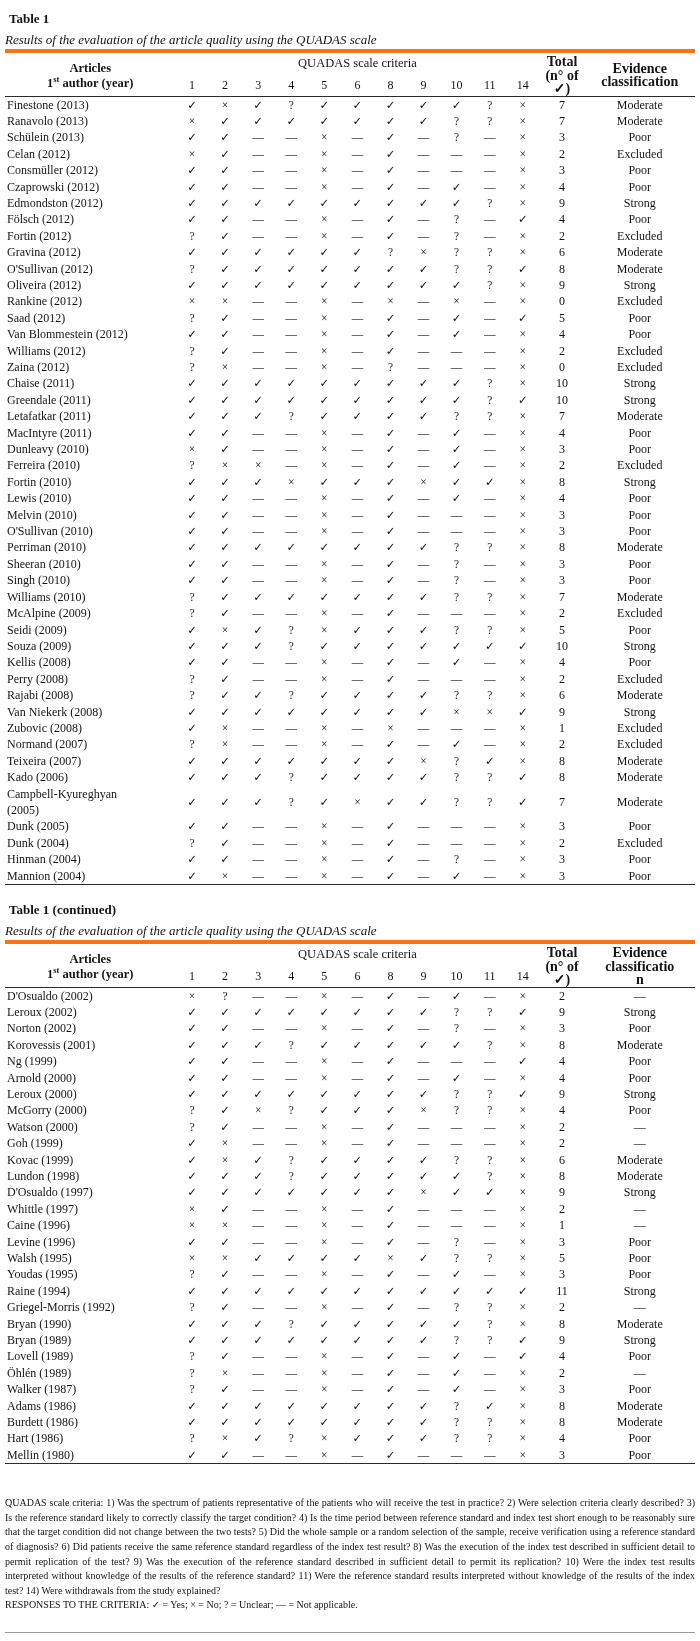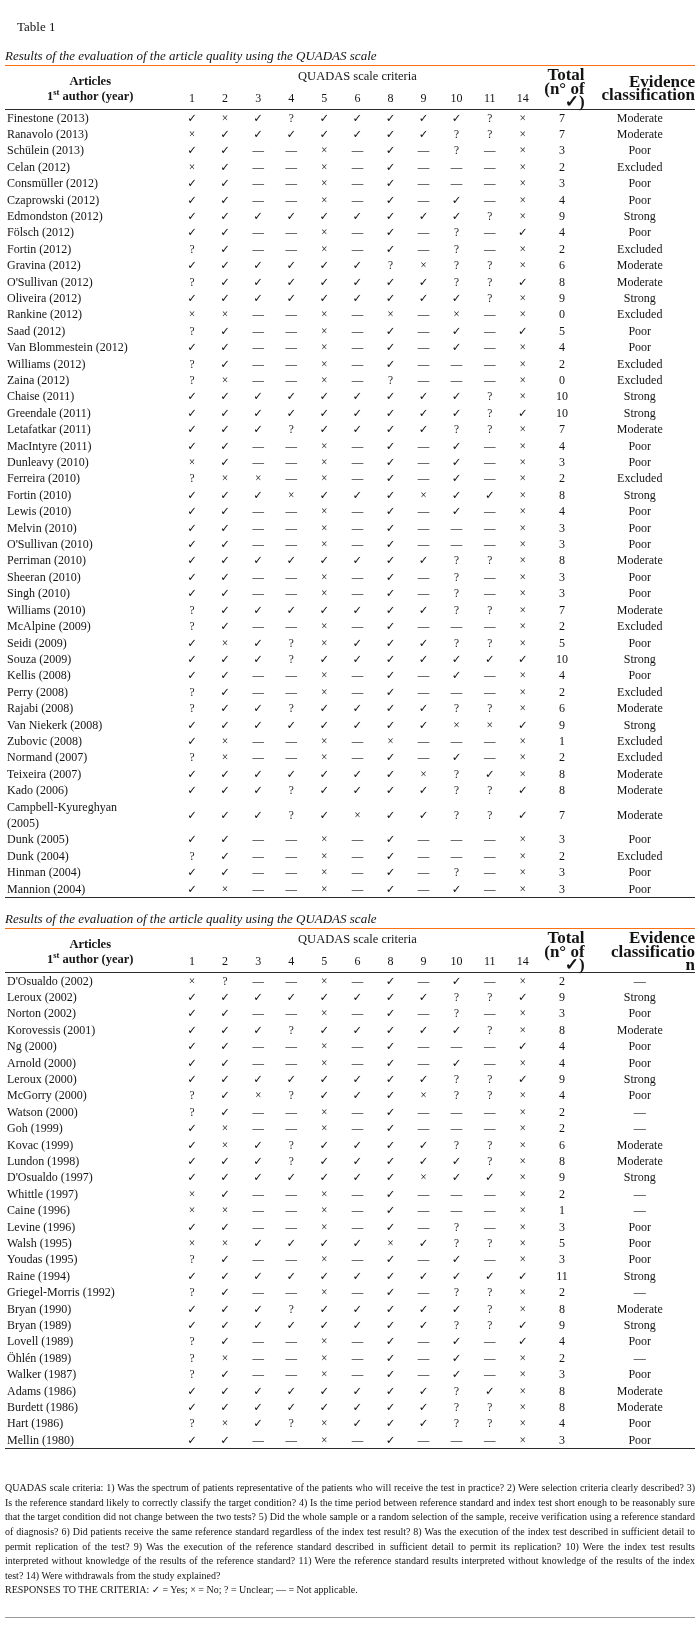--- a/index.html
+++ b/index.html
@@ -7,29 +7,30 @@
     width: 700px;
     box-sizing: border-box;
     padding: 6px 5px 10px 5px;
     background: #ffffff;
     color: #141414;
     font-family: "Liberation Serif", "DejaVu Serif", serif;
   }
   .tbl-title {
     font-size: 13px;
     line-height: 17px;
-    margin: 12px;
+    margin: 4px;
+    font-weight: bold;
   }
   .tbl-caption {
     font-size: 13px;
     font-style: italic;
     line-height: 17px;
     margin: 0;
     padding-bottom: 1px;
-    border-bottom: 1px solid #f97316;
+    border-bottom: 4px solid #f97316;
   }
   table.quadas {
     width: 100%;
     border-collapse: collapse;
     table-layout: fixed;
   }
   table.quadas thead tr.hdr-bottom { border-bottom: 1px solid #2b2b2b; }
   table.quadas tbody { border-bottom: 1px solid #2b2b2b; }
   th, td {
     font-weight: normal;
@@ -44,23 +45,23 @@
   }
   th.h-criteria {
     font-size: 12.5px;
     font-weight: normal;
     text-align: center;
     vertical-align: top;
     padding-top: 3px;
     line-height: 15px;
   }
   th.h-total, th.h-evidence {
-    font-size: 17px;
+    font-size: 14px;
     font-weight: bold;
-    text-align: right;
+    text-align: center;
     line-height: 13.5px;
     white-space: pre-line;
     padding-top: 2px;
   }
   th.c-num {
     font-size: 12px;
     font-weight: normal;
     text-align: center;
     vertical-align: bottom;
     padding-bottom: 3px;
@@ -903,20 +904,21 @@
           <td class="c-mark">—</td>
           <td class="c-mark">×</td>
           <td class="c-total">3</td>
           <td class="c-evidence">Poor</td>
         </tr>
       </tbody>
   </table>
 
   <div class="spacer"></div>
 
+  <p class="tbl-title">Table 1 (continued)</p>
   <p class="tbl-caption">Results of the evaluation of the article quality using the QUADAS scale</p>
 
   <table class="quadas">
     <colgroup>
       <col style="width:170px">
       <col style="width:33px">
         <col style="width:33px">
         <col style="width:33px">
         <col style="width:33px">
       <col style="width:33px">
@@ -1016,21 +1018,21 @@
           <td class="c-mark">✓</td>
           <td class="c-mark">✓</td>
           <td class="c-mark">✓</td>
           <td class="c-mark">✓</td>
           <td class="c-mark">?</td>
           <td class="c-mark">×</td>
           <td class="c-total">8</td>
           <td class="c-evidence">Moderate</td>
         </tr>
         <tr>
-          <td class="c-author">Ng (2000)</td>
+          <td class="c-author">Ng (1999)</td>
           <td class="c-mark">✓</td>
           <td class="c-mark">✓</td>
           <td class="c-mark">—</td>
           <td class="c-mark">—</td>
           <td class="c-mark">×</td>
           <td class="c-mark">—</td>
           <td class="c-mark">✓</td>
           <td class="c-mark">—</td>
           <td class="c-mark">—</td>
           <td class="c-mark">—</td>

